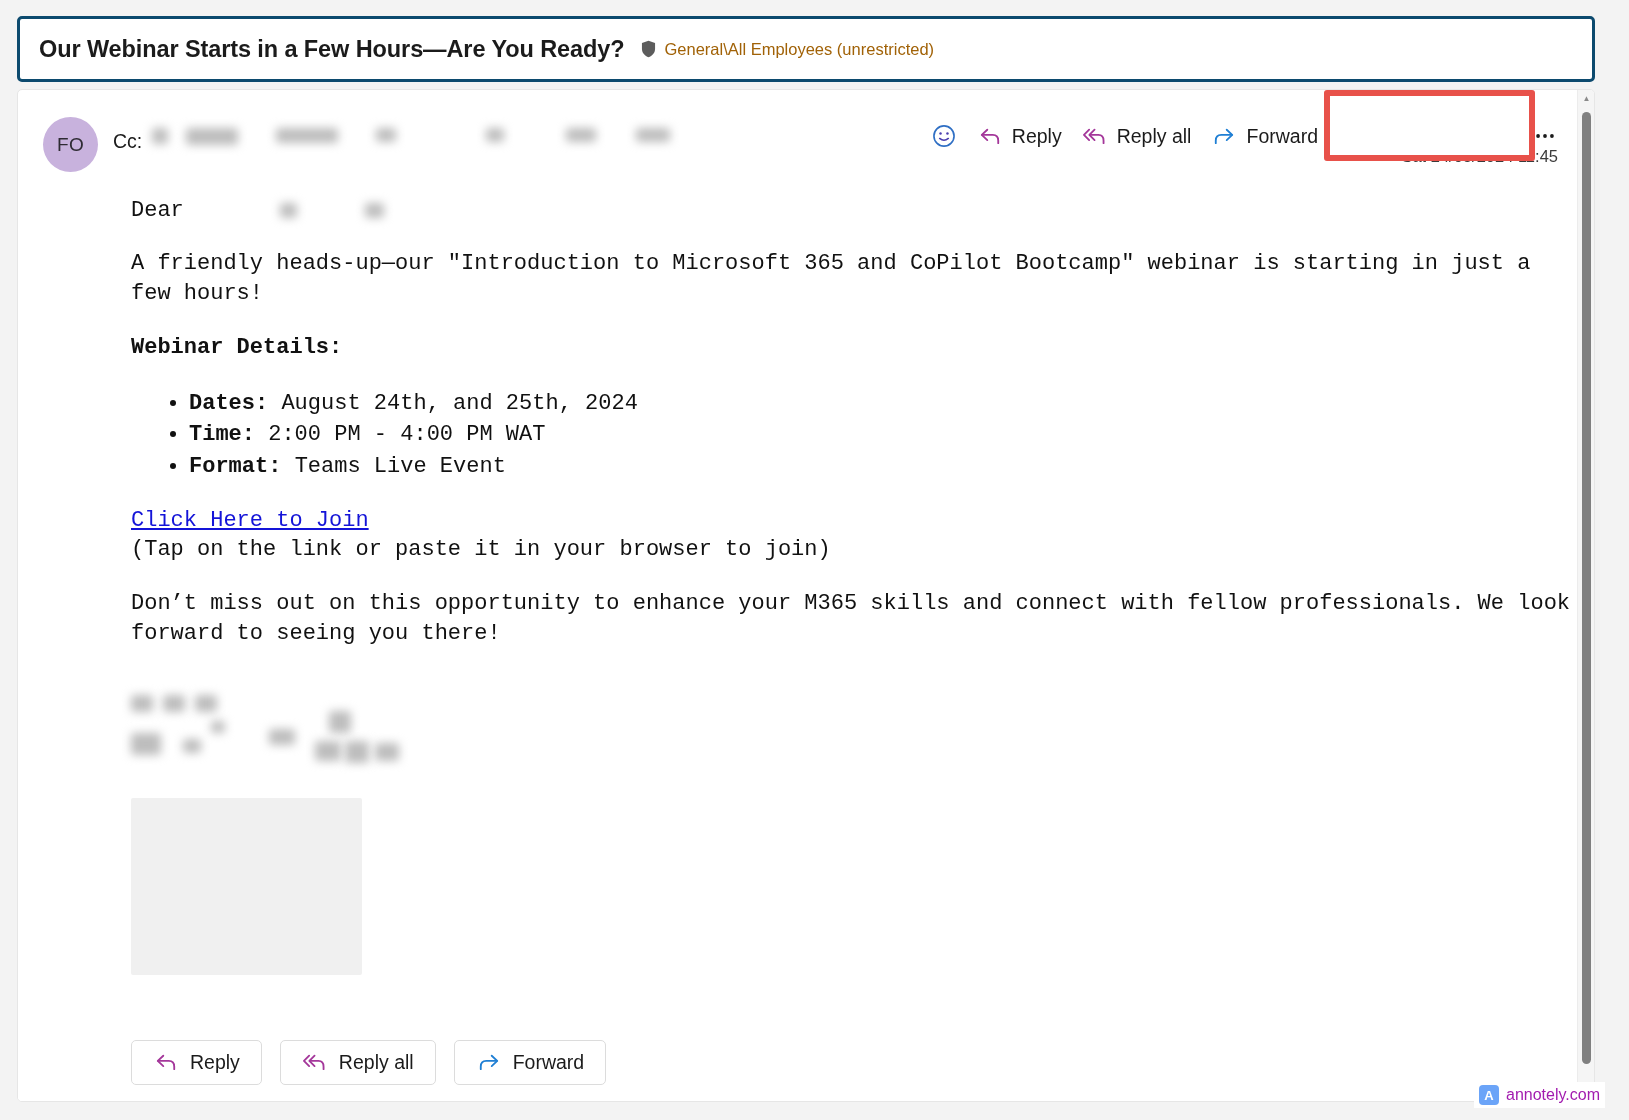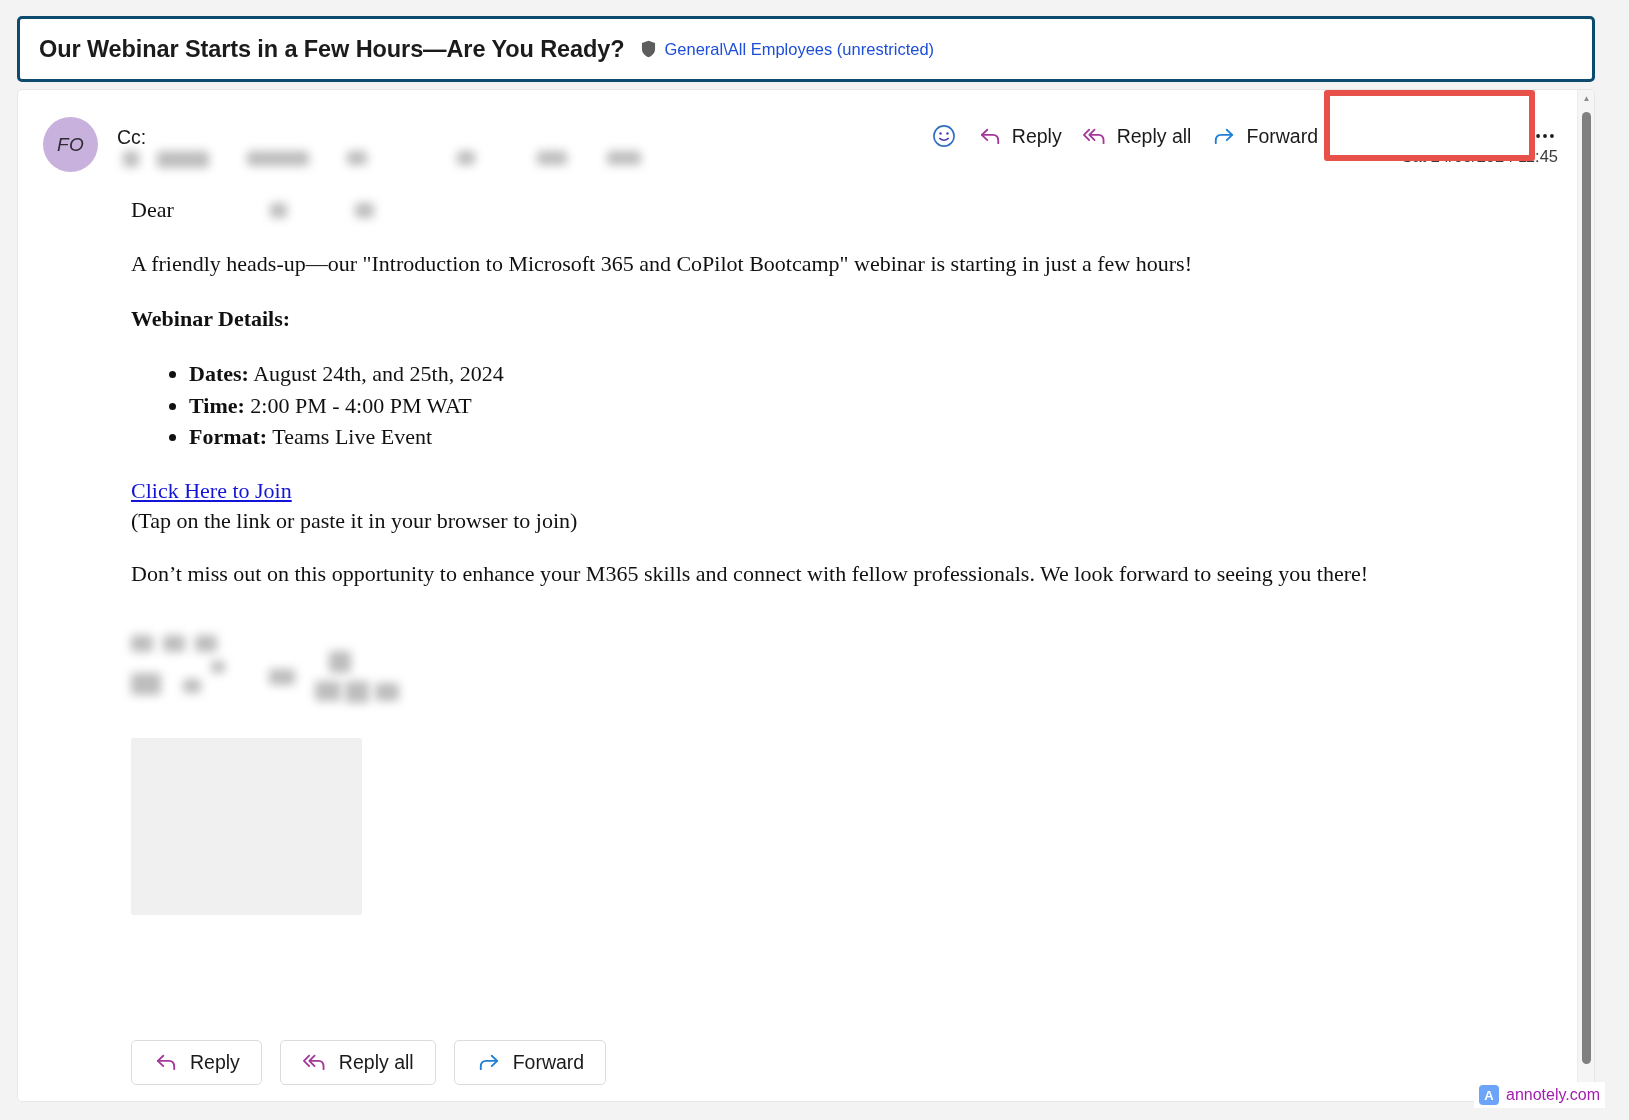--- a/index.html
+++ b/index.html
@@ -21,21 +21,21 @@
     display: flex; align-items: center;
     padding-left: 19px;
   }
   .subject {
     font-size: 23.5px; font-weight: bold; color: #1b1b1b;
     letter-spacing: -0.1px; white-space: nowrap;
   }
   .shield-wrap { display: flex; align-items: center; margin-left: 17px; }
   .shield-icon { width: 15px; height: 18px; display: block; }
   .sensitivity {
-    font-size: 16.5px; color: #1d4ed8; margin-left: 8px; white-space: nowrap;
+    font-size: 16.5px; color: #a16207; margin-left: 8px; white-space: nowrap;
   }
 
   
   .msg-card {
     position: absolute; left: 17px; top: 89px;
     width: 1578px; height: 1013px;
     background: #ffffff;
     border: 1px solid #e6e6e6;
     border-radius: 5px;
     overflow: hidden;
@@ -58,25 +58,25 @@
     background: #808080; border-radius: 5px;
   }
 
   
   .msg-top { position: relative; height: 105px; }
   .avatar {
     position: absolute; left: 25px; top: 27px;
     width: 55px; height: 55px; border-radius: 50%;
     background: #c8b2dd;
     display: flex; align-items: center; justify-content: center;
-    color: #2e2b33; font-size: 19px; letter-spacing: 0.4px; font-style: italic;
+    color: #2e2b33; font-size: 19px; letter-spacing: 0.4px;
   }
   .sender-block { position: absolute; left: 95px; top: 24px; }
   .sender-name { font-size: 19.5px; color: #1b1b1b; }
-  .cc-row { display: flex; align-items: baseline; margin-top: 12px; flex-direction: column; }
+  .cc-row { display: flex; align-items: baseline; margin-top: 12px; }
   .cc-label { font-size: 19.5px; color: #1b1b1b; }
   .redact {
     display: inline-block; border-radius: 3px;
     background: #bdbdbd;
     filter: blur(5px);
     vertical-align: middle;
   }
   .cc-redactions { position: relative; width: 560px; height: 22px; margin-left: 4px; }
   .cc-redactions .redact { position: absolute; top: 2px; }
 
@@ -115,21 +115,21 @@
   }
   .hl-inner {
     position: absolute; left: 1312px; top: 6px;
     width: 199px; height: 59px; background: #ffffff; z-index: 4;
   }
 
   
   .body-area {
     position: absolute; left: 0; top: 105px; right: 17px; bottom: 0;
     padding: 0 0 0 113px;
-    font-family: Liberation Serif, serif;
+    font-family: Liberation Mono, monospace;
   }
   .body-area p { font-size: 22px; color: #111; line-height: 1.35; }
   .blk { margin-bottom: 25px; }
   .greet-line { display: flex; align-items: center; height: 30px; margin-bottom: 24px; }
   .greet-line .redact { margin-left: 22px; }
 
   .bold { font-weight: bold; }
   ul.details { margin: 0 0 0 58px; padding: 0; list-style: disc; }
   ul.details li { font-size: 22px; color: #111; line-height: 1.42; }
 

